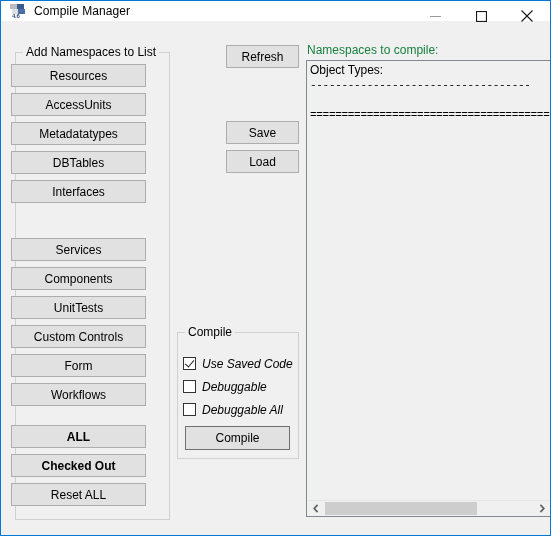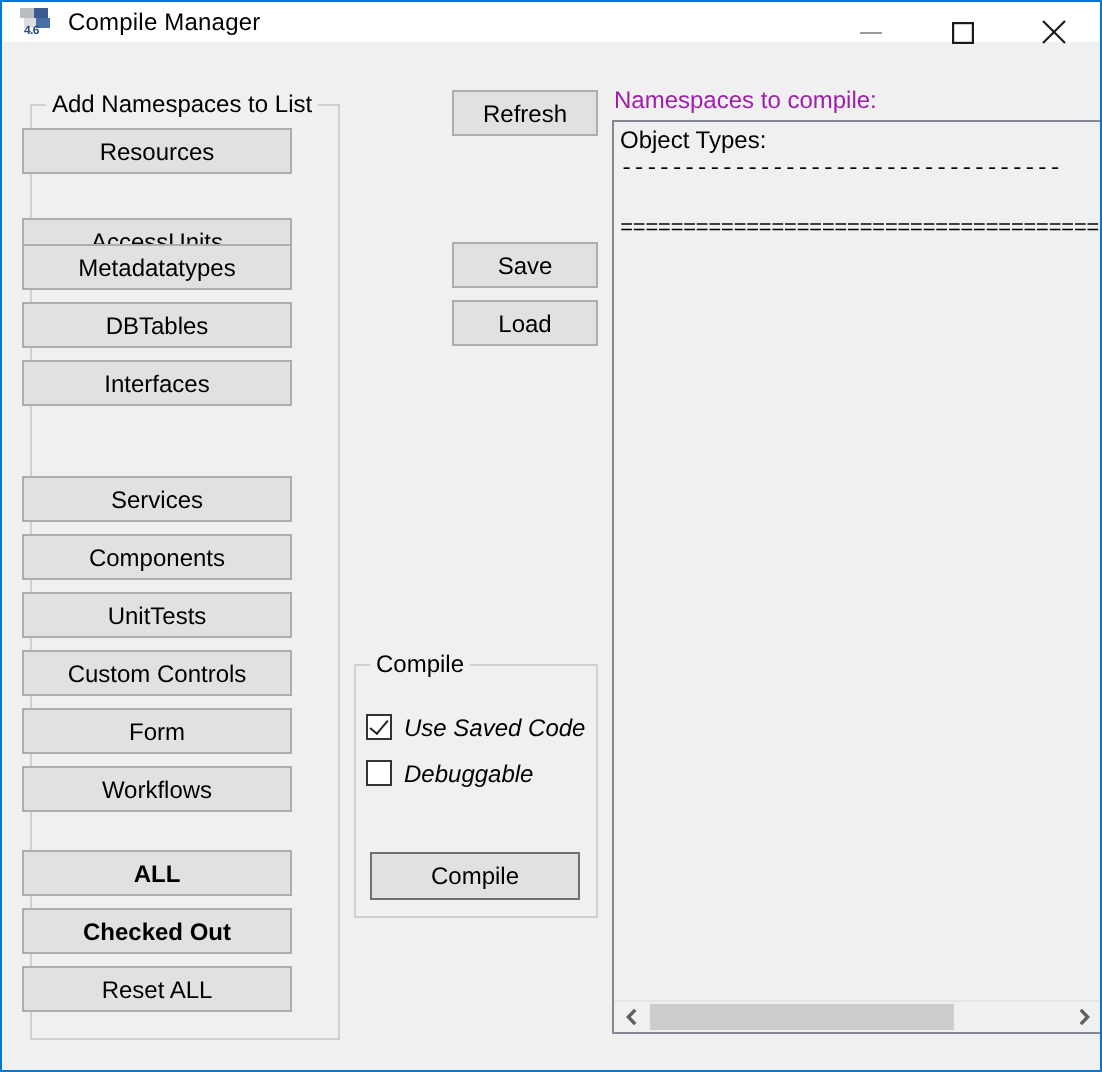--- a/index.html
+++ b/index.html
@@ -176,21 +176,21 @@
     color: #000000;
     white-space: nowrap;
   }
 
   
   #ns-compile-label {
     position: absolute;
     left: 306px;
     top: 42px;
     font-size: 12px;
-    color: #a21caf;
+    color: #15803d;
   }
   #listpanel {
     position: absolute;
     left: 305px;
     top: 59px;
     width: 261px;
     height: 457px;
     box-sizing: border-box;
     border: 1px solid #828790;
     background: #4d7c0f;
@@ -316,21 +316,21 @@
           </svg>
       </span>
     </div>
   </div>
 
   <div class="groupbox" id="gb-namespaces">
     <span class="gb-legend">Add Namespaces to List</span>
   </div>
 
   <button class="btn ns-btn" style="top:63px">Resources</button>
-  <button class="btn ns-btn" style="top:108px">AccessUnits</button>
+  <button class="btn ns-btn" style="top:92px">AccessUnits</button>
   <button class="btn ns-btn" style="top:121px">Metadatatypes</button>
   <button class="btn ns-btn" style="top:150px">DBTables</button>
   <button class="btn ns-btn" style="top:179px">Interfaces</button>
   <button class="btn ns-btn" style="top:237px">Services</button>
   <button class="btn ns-btn" style="top:266px">Components</button>
   <button class="btn ns-btn" style="top:295px">UnitTests</button>
   <button class="btn ns-btn" style="top:324px">Custom Controls</button>
   <button class="btn ns-btn" style="top:353px">Form</button>
   <button class="btn ns-btn" style="top:382px">Workflows</button>
   <button class="btn ns-btn bold" style="top:453px">Checked Out</button>
@@ -345,20 +345,24 @@
     <span class="gb-legend">Compile</span>
   </div>
 
   <div class="chk-row" style="top:354px">
     <span class="chk-box checked"></span>
     <span class="chk-label">Use Saved Code</span>
   </div>
   <div class="chk-row" style="top:377px">
     <span class="chk-box"></span>
     <span class="chk-label">Debuggable</span>
+  </div>
+  <div class="chk-row" style="top:400px">
+    <span class="chk-box"></span>
+    <span class="chk-label">Debuggable All</span>
   </div>
 
   <button class="btn default-btn" id="btn-compile">Compile</button>
 
   <span id="ns-compile-label">Namespaces to compile:</span>
 
   <div id="listpanel">
     <div id="list-content">
       <div class="list-line">Object Types:</div>
       <div class="list-line rule">-----------------------------------</div>

